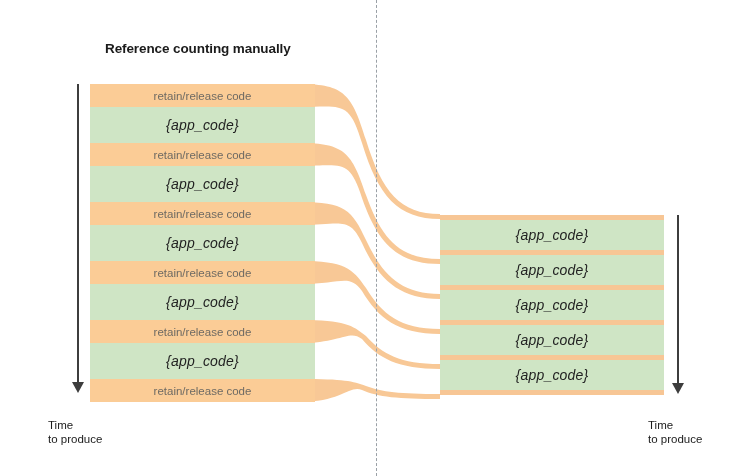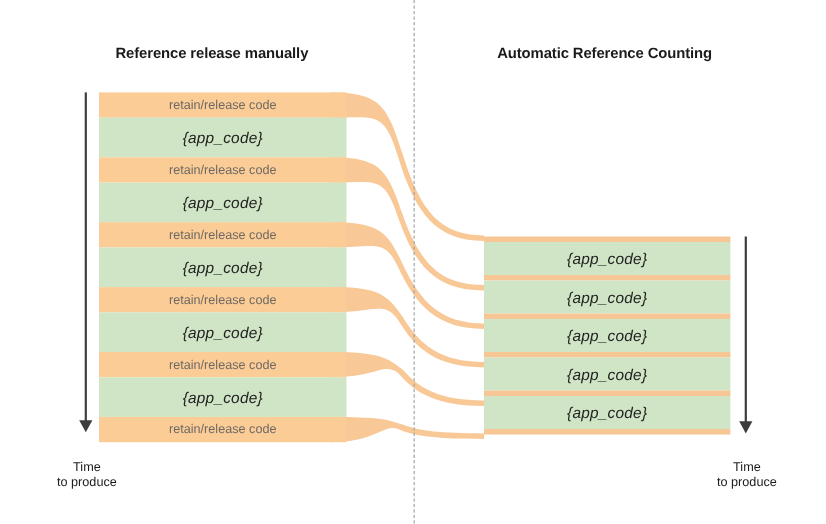--- a/index.html
+++ b/index.html
@@ -118,34 +118,32 @@
   #time-arrow-left .shaft{height:300px;}
   #time-arrow-left .head{top:298px;}
   #time-arrow-right{left:672px;top:215px;height:178px;}
   #time-arrow-right .shaft{height:170px;}
   #time-arrow-right .head{top:168px;}
 
   .time-label{
     position:absolute;
     font-size:11.5px;
     color:#1b1b1b;
-    text-align:center;
     line-height:14px;
     white-space:nowrap;
   }
   #time-label-left{left:48px;top:418px;width:62px;}
   #time-label-right{left:648px;top:418px;width:62px;}
 </style>
 </head>
 <body>
 
 <div class="stage">
 
-  <div class="heading" id="heading-left">Reference release manually</div>
-  <div class="heading" id="heading-right">Automatic Reference Counting</div>
+  <div class="heading" id="heading-left">Reference counting manually</div>
 
   <svg id="flow-canvas" viewBox="0 0 751 476" xmlns="http://www.w3.org/2000/svg">
     <g fill="#f8c896">
 
       <path d="M 300,84
                C 345,84 352,95 366,140
                C 382,192 400,214 440,214
                L 440,219
                C 398,219 378,196 362,143
                C 349,100 342,107 300,107 Z"></path>

